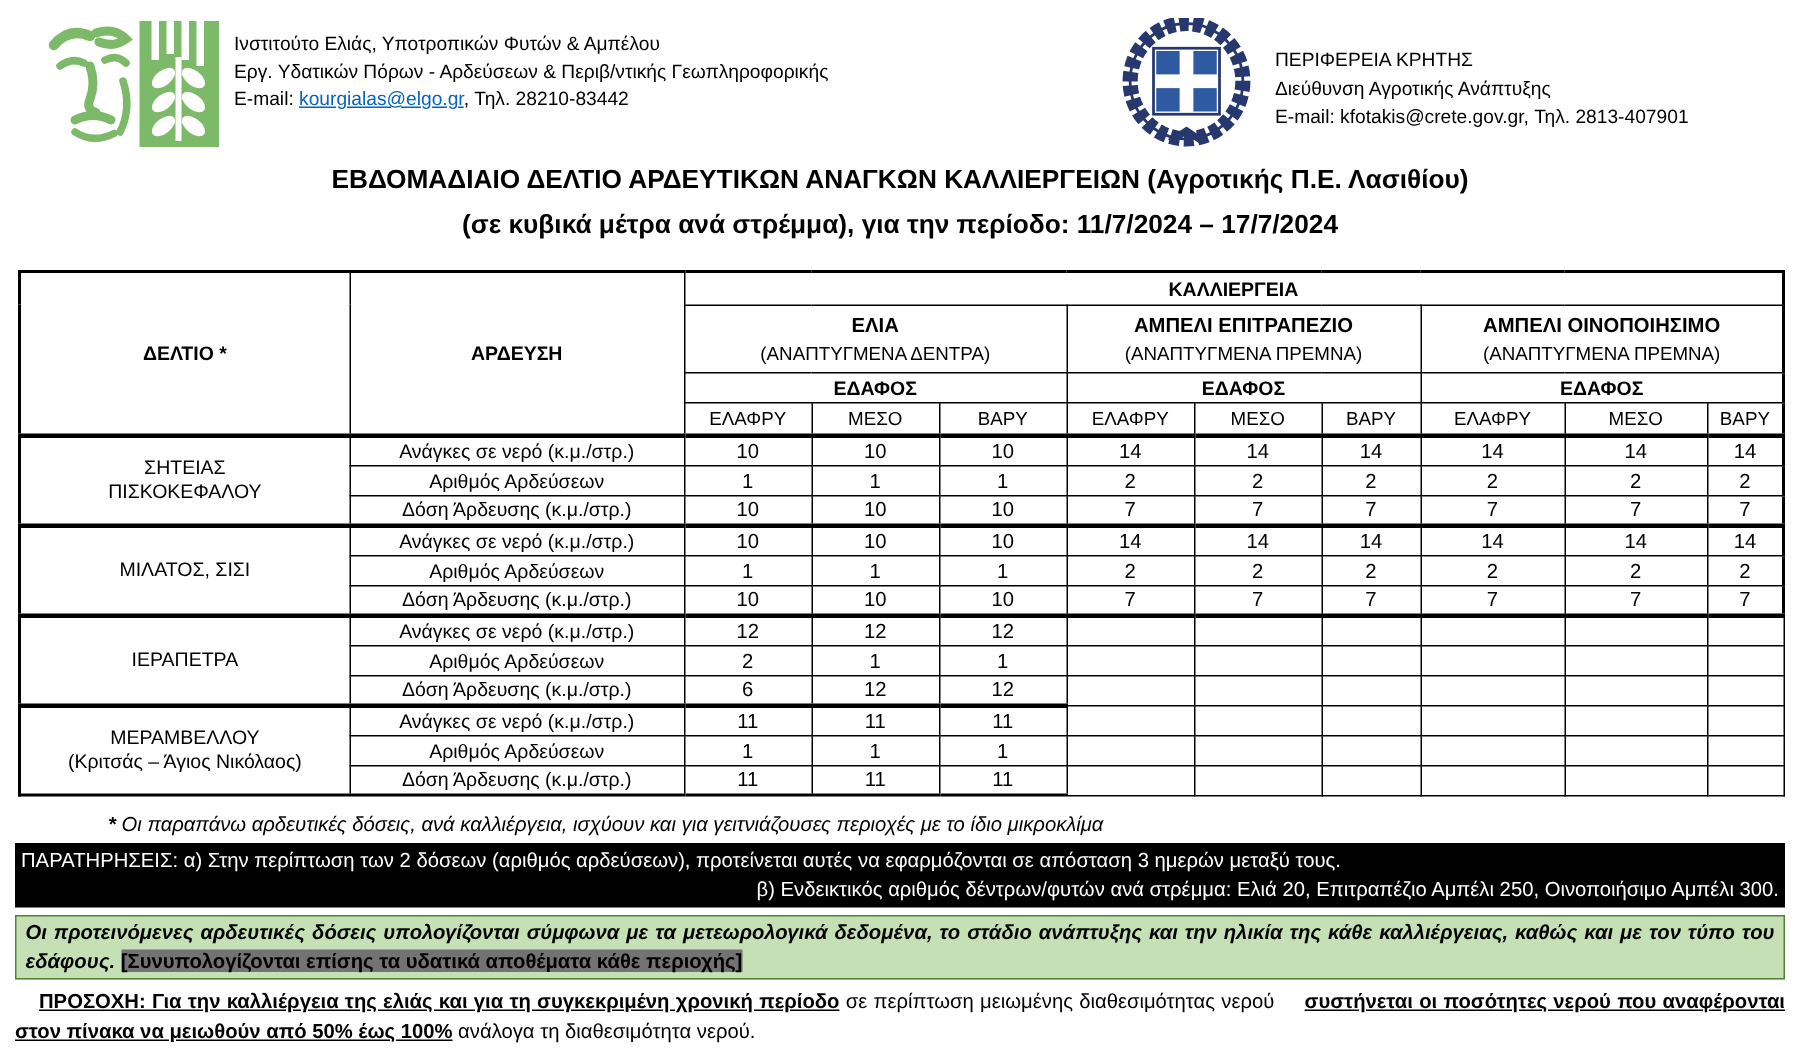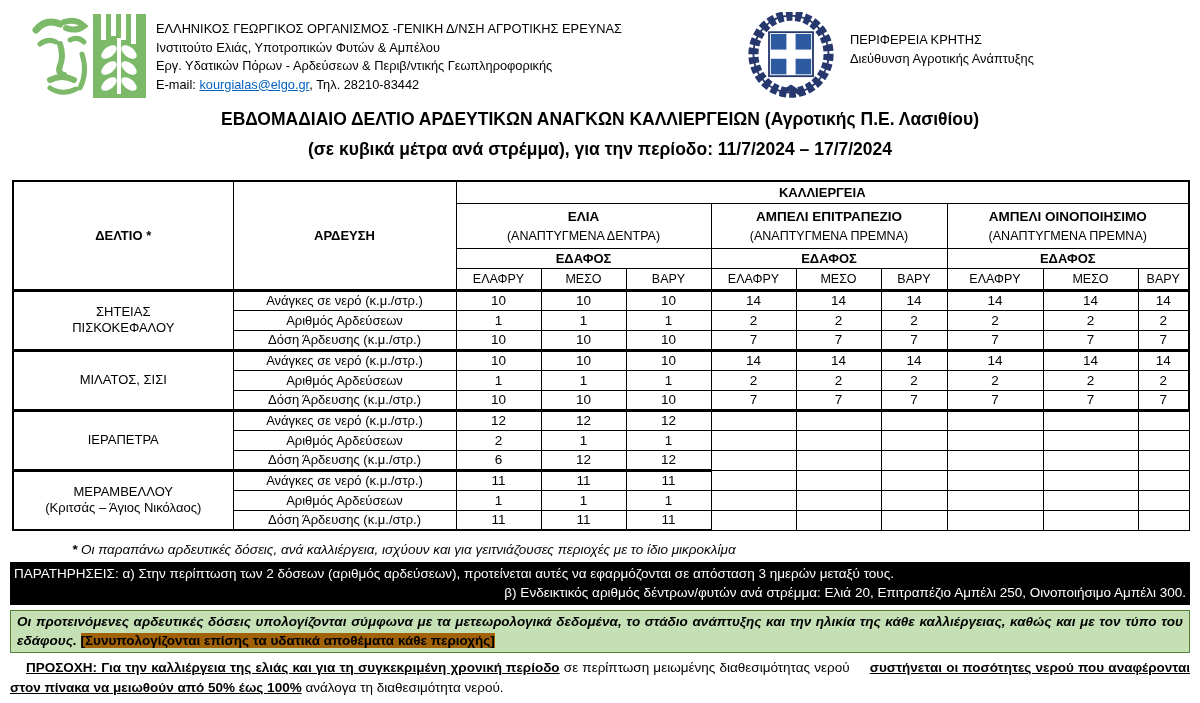--- a/index.html
+++ b/index.html
@@ -40,21 +40,21 @@
   td.nb{border:none;background:#fff;}
 
   
   .note-asterisk{margin:11px 10px 0 72px;font-style:italic;font-size:13.5px;}
   .note-asterisk .star{font-weight:bold;}
   .obs-box{margin:5px 10px 0 10px;background:#000;color:#fff;font-size:13.5px;line-height:19px;padding:2px 4px 3px 4px;}
   .obs-label{font-weight:normal;}
   .obs-line2{padding-left:136px;text-align:right;}
   .green-box{margin:5px 10px 0 10px;background:#c5e0b4;border:1px solid #538135;font-size:13.5px;line-height:19px;padding:1px 6px 2px 6px;text-align:justify;}
   .green-main{font-weight:bold;font-style:italic;}
-  .green-hl{font-weight:bold;background:#a16207;}
+  .green-hl{font-weight:bold;background:#737373;}
   .attention{margin:5px 10px 0 10px;font-size:13.5px;line-height:19.5px;text-align:justify;}
   .bu{font-weight:bold;text-decoration:underline;padding-left:16px;}
 </style>
 </head>
 <body>
 
 <div class="page">
 
   <div class="header">
     <svg class="logo-left" width="120" height="84" viewBox="0 0 120 84">
@@ -77,39 +77,39 @@
         <path d="M34 8 q12 -4 20 4 q-8 6 -18 2" stroke-width="6"></path>
         <path d="M10 30 q8 -6 16 -2" stroke-width="5"></path>
         <path d="M40 26 q8 -4 14 2" stroke-width="5"></path>
         <path d="M30 30 q4 12 0 22 q-3 7 4 9" stroke-width="6"></path>
         <path d="M20 66 q12 -6 24 0" stroke-width="6"></path>
         <path d="M20 74 q12 8 26 1" stroke-width="5"></path>
         <path d="M52 40 q6 18 -2 34" stroke-width="5"></path>
       </g>
     </svg>
     <div class="hl-text">
-      <div>ΕΛΛΗΝΙΚΟΣ ΓΕΩΡΓΙΚΟΣ ΟΡΓΑΝΙΣΜΟΣ -ΓΕΝΙΚΗ Δ/ΝΣΗ ΑΓΡΟΤΙΚΗΣ ΕΡΕΥΝΑΣ</div>
       <div>Ινστιτούτο Ελιάς, Υποτροπικών Φυτών &amp; Αμπέλου</div>
       <div>Εργ. Υδατικών Πόρων - Αρδεύσεων &amp; Περιβ/ντικής Γεωπληροφορικής</div>
       <div><span>E-mail: </span><a class="email-link">kourgialas@elgo.gr</a><span>,  Τηλ. 28210-83442</span></div>
     </div>
 
     <svg class="logo-right" width="92" height="88" viewBox="0 0 100 96">
       <ellipse cx="50" cy="46" rx="41" ry="42" fill="none" stroke="#27386e" stroke-width="11" stroke-dasharray="7 3"></ellipse>
       <ellipse cx="50" cy="46" rx="41" ry="42" fill="none" stroke="#27386e" stroke-width="2"></ellipse>
       <path d="M38 90 L50 82 L62 90" fill="none" stroke="#27386e" stroke-width="5"></path>
       <rect x="26" y="22" width="48" height="48" fill="#ffffff" stroke="#27386e" stroke-width="2"></rect>
       <rect x="28" y="24" width="17" height="17" fill="#2d5aa0"></rect>
       <rect x="55" y="24" width="17" height="17" fill="#2d5aa0"></rect>
       <rect x="28" y="51" width="17" height="17" fill="#2d5aa0"></rect>
       <rect x="55" y="51" width="17" height="17" fill="#2d5aa0"></rect>
     </svg>
     <div class="hr-text">
       <div>ΠΕΡΙΦΕΡΕΙΑ ΚΡΗΤΗΣ</div>
       <div>Διεύθυνση Αγροτικής Ανάπτυξης</div>
+      <div>E-mail: kfotakis@crete.gov.gr, Τηλ. 2813-407901</div>
     </div>
   </div>
 
   <div class="title">
     <div>ΕΒΔΟΜΑΔΙΑΙΟ ΔΕΛΤΙΟ ΑΡΔΕΥΤΙΚΩΝ ΑΝΑΓΚΩΝ ΚΑΛΛΙΕΡΓΕΙΩΝ (Αγροτικής Π.Ε. Λασιθίου)</div>
     <div>(σε κυβικά μέτρα ανά στρέμμα), για την περίοδο: 11/7/2024 – 17/7/2024</div>
   </div>
 
   <table class="grid">
     <colgroup>

